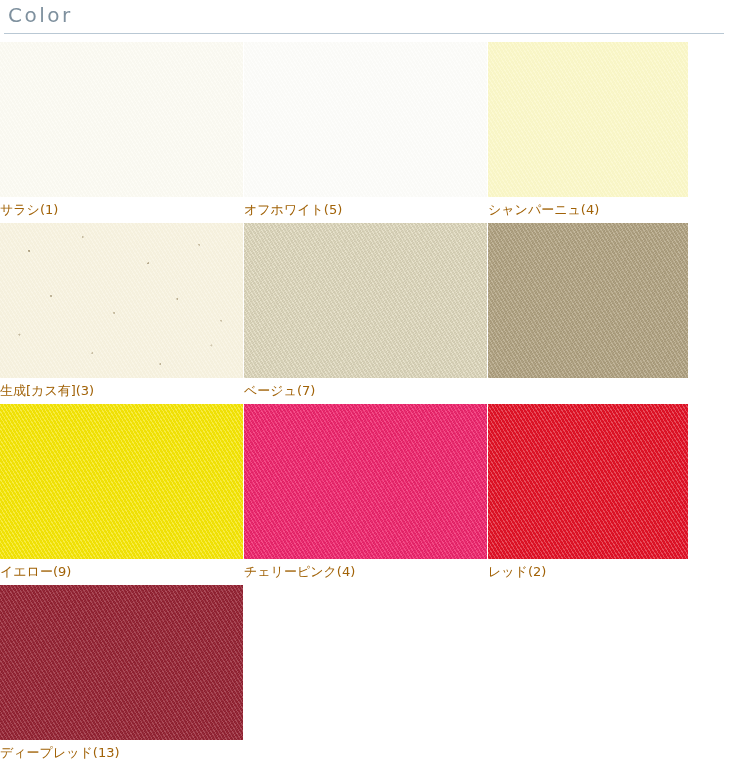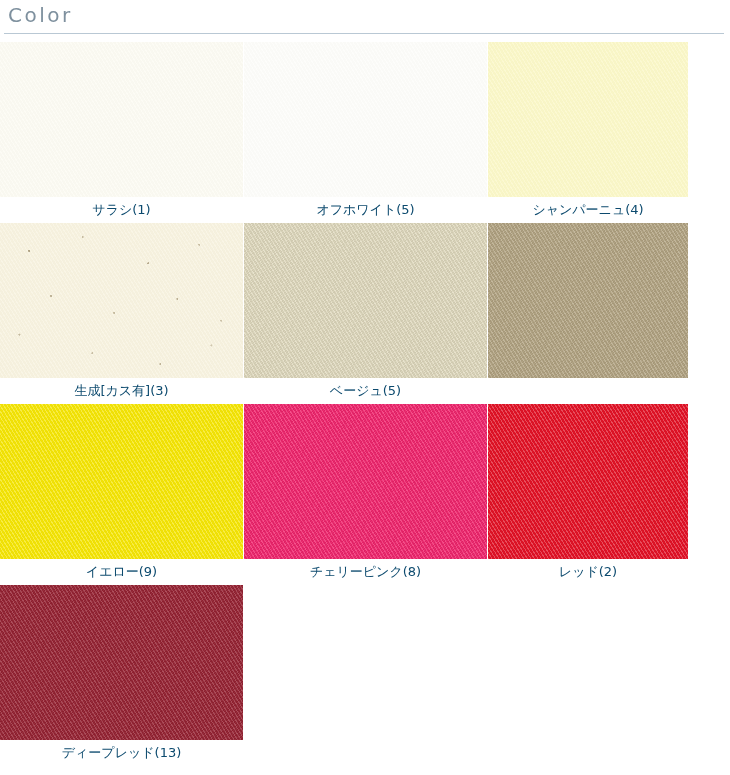--- a/index.html
+++ b/index.html
@@ -124,23 +124,22 @@
       radial-gradient(circle at 8%  72%, rgba(120,100,60,0.42) 0.8px, transparent 1.2px),
       radial-gradient(circle at 38% 84%, rgba(120,100,60,0.36) 0.8px, transparent 1.2px),
       radial-gradient(circle at 66% 91%, rgba(120,100,60,0.44) 0.8px, transparent 1.2px),
       radial-gradient(circle at 87% 79%, rgba(120,100,60,0.30) 0.8px, transparent 1.2px);
     pointer-events: none;
   }
 
   .swatch-label {
     height: 26px;
     line-height: 26px;
-    text-align: center;
     font-size: 13px;
-    color: #0c4a6e;
+    color: #a16207;
     font-family: "DejaVu Sans", "Liberation Sans", sans-serif;
     white-space: nowrap;
   }
 </style>
 </head>
 <body>
 
 <div class="page-header">
   <div class="page-title">Color</div>
   <div class="title-rule"></div>
@@ -169,38 +168,38 @@
       <div class="swatch-chip weave-none flecked" style="background: rgb(248, 243, 224);">
         <div class="weave"></div>
         <div class="flecks"></div>
       </div>
       <div class="swatch-label">生成[カス有](3)</div>
     </div>
     <div class="swatch-cell">
       <div class="swatch-chip " style="background: rgb(227, 220, 192);">
         <div class="weave"></div>
       </div>
-      <div class="swatch-label">ベージュ(5)</div>
+      <div class="swatch-label">ベージュ(7)</div>
     </div>
     <div class="swatch-cell">
       <div class="swatch-chip " style="background: rgb(181, 166, 132);">
         <div class="weave"></div>
       </div>
     </div>
     <div class="swatch-cell">
       <div class="swatch-chip weave-soft" style="background: rgb(245, 229, 5);">
         <div class="weave"></div>
       </div>
       <div class="swatch-label">イエロー(9)</div>
     </div>
     <div class="swatch-cell">
       <div class="swatch-chip " style="background: rgb(245, 36, 110);">
         <div class="weave"></div>
       </div>
-      <div class="swatch-label">チェリーピンク(8)</div>
+      <div class="swatch-label">チェリーピンク(4)</div>
     </div>
     <div class="swatch-cell">
       <div class="swatch-chip weave-soft" style="background: rgb(224, 18, 38);">
         <div class="weave"></div>
       </div>
       <div class="swatch-label">レッド(2)</div>
     </div>
     <div class="swatch-cell">
       <div class="swatch-chip " style="background: rgb(153, 34, 51);">
         <div class="weave"></div>

